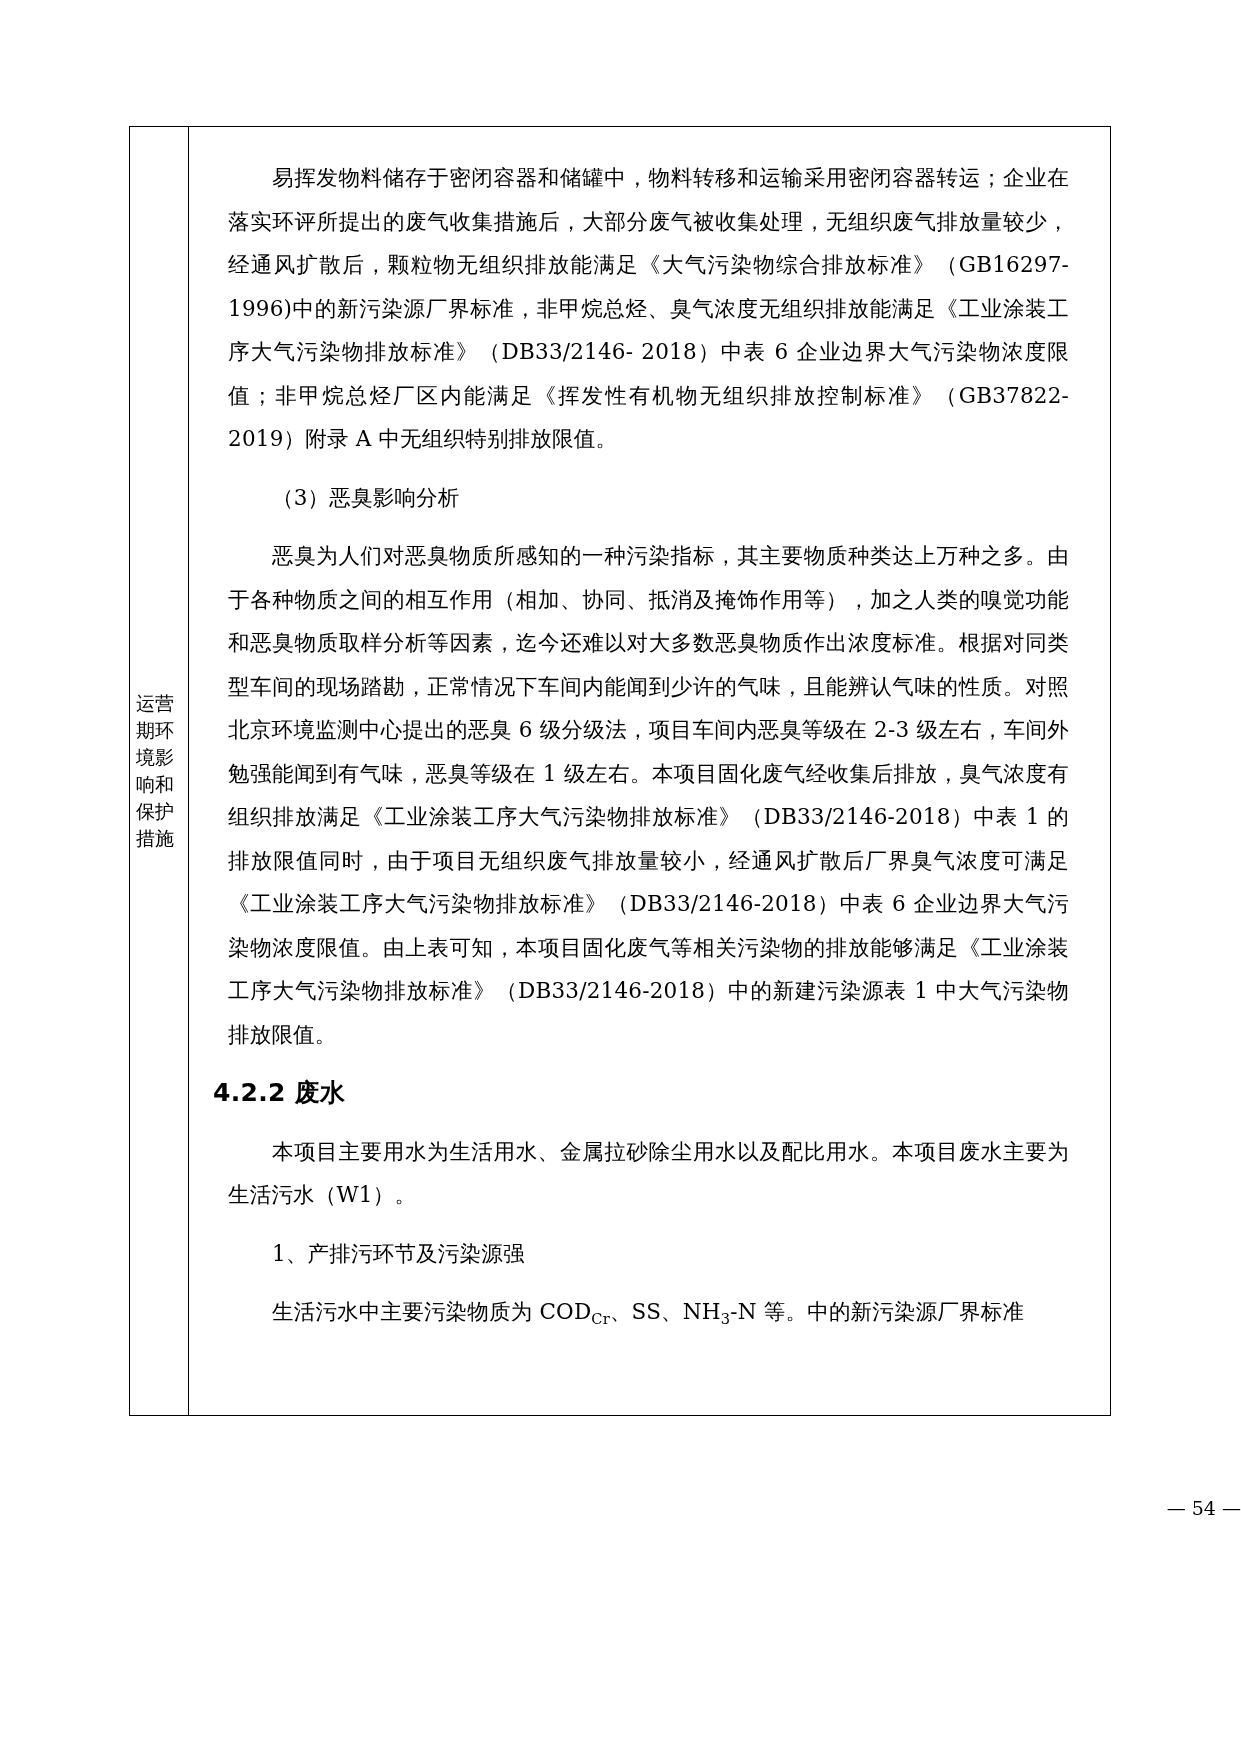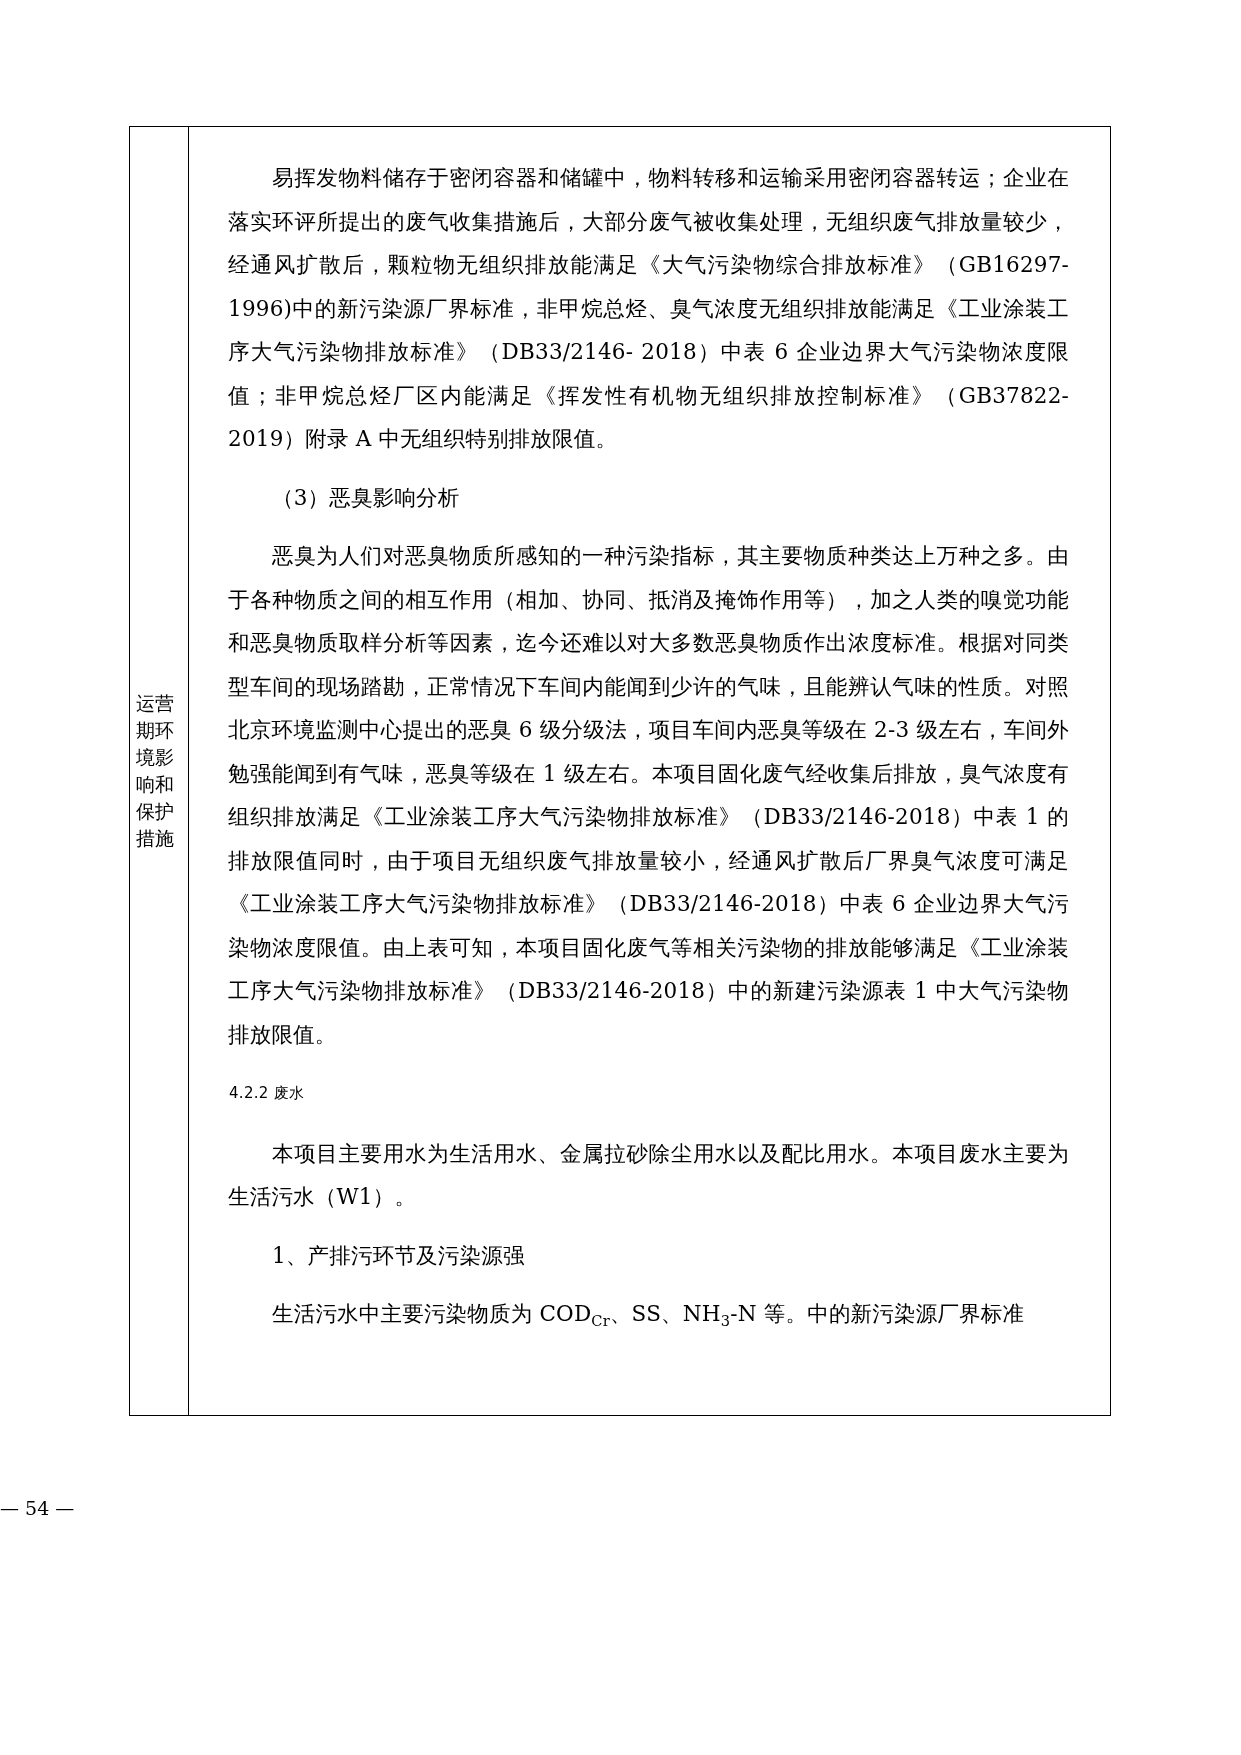--- a/index.html
+++ b/index.html
@@ -59,33 +59,33 @@
     margin: 15px;
     font-size: 21.5px;
     line-height: 43.5px;
     text-align: justify;
     text-justify: inter-ideograph;
     letter-spacing: 0.2px;
   }
   p.ind2 { text-indent: 44px; }
   p.ind1 { text-indent: 44px; }
   .heading {
-    margin: 16px;
-    font-size: 15px;
+    margin: 0;
+    font-size: 25px;
     line-height: 43.5px;
-    font-weight: normal;
+    font-weight: bold;
     font-family: "DejaVu Sans", "Liberation Sans", sans-serif;
     letter-spacing: 0.3px;
   }
   .footer {
     position: absolute;
     top: 1497px;
     left: 0;
     width: 1241px;
-    text-align: left;
+    text-align: right;
     font-size: 19px;
     font-family: "DejaVu Serif", "Liberation Serif", serif;
   }
   sub {
     font-size: 0.68em;
     vertical-align: sub;
     line-height: 0;
   }
 </style>
 </head>

